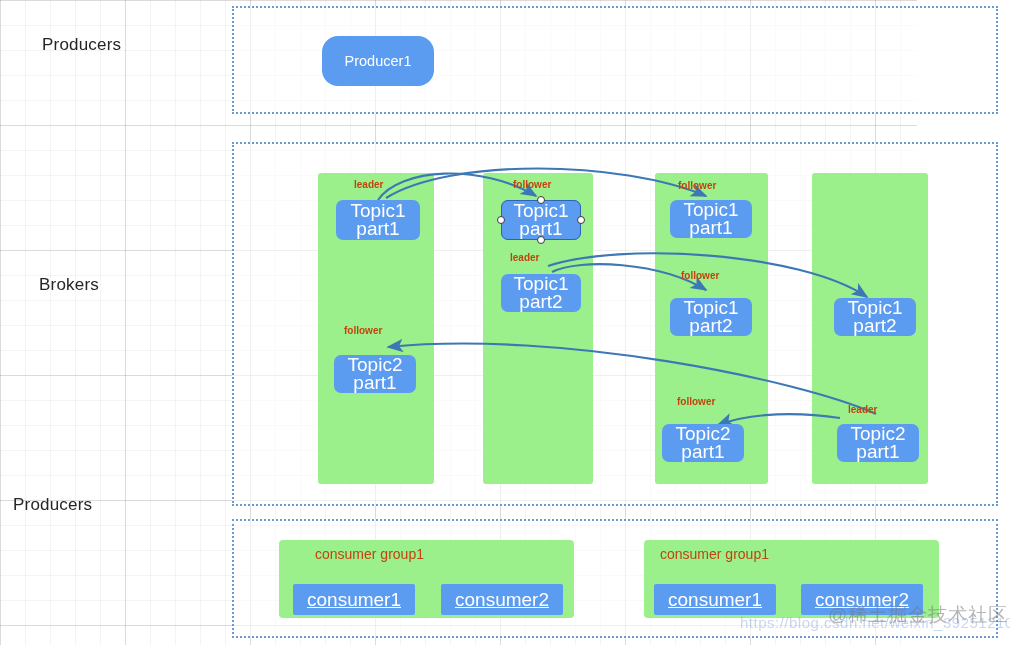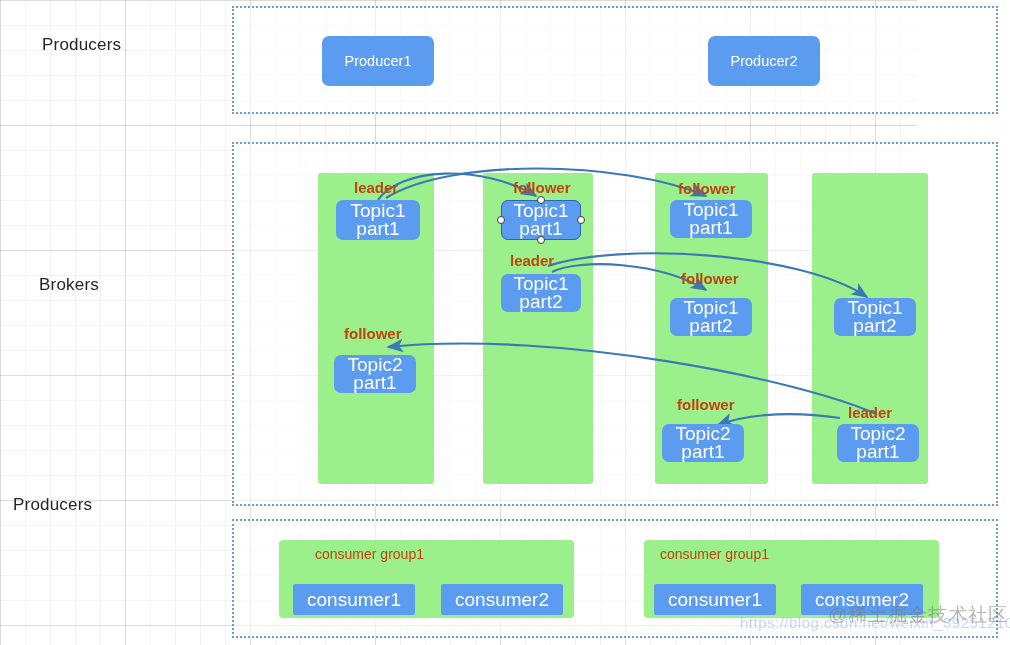--- a/index.html
+++ b/index.html
@@ -51,26 +51,26 @@
     border-radius: 7px;
     display: flex;
     flex-direction: column;
     align-items: center;
     justify-content: center;
     font-size: 19px;
     line-height: 18px;
     box-sizing: border-box;
     text-align: center;
   }
-  .node.square { border-radius: 2px; }
+  .node.square { border-radius: 2px; text-decoration: underline; }
   .node.big { font-size: 14.5px; }
   .role-label {
     position: absolute;
     color: #C1440E;
-    font-size: 15px;
+    font-size: 10px;
     font-weight: bold;
     white-space: nowrap;
   }
   .group-title {
     position: absolute;
     color: #C1440E;
     font-size: 14px;
     font-weight: normal;
     white-space: nowrap;
   }
@@ -114,25 +114,22 @@
 <body>
 
 <div id="canvas">
 
   <div class="side-label" style="left:42px; top:35px;">Producers</div>
   <div class="side-label" style="left:39px; top:275px;">Brokers</div>
   <div class="side-label" style="left:13px; top:495px;">Producers</div>
 
   <div class="dashed-box" style="left:232px; top:6px; width:766px; height:108px;"></div>
 
-  <div class="node big" style="left:322px; top:36px; width:112px; height:50px;">
+  <div class="node big" style="left:322px; top:36px; width:112px; height:50px;border-radius:16px;">
     <span>Producer1</span>
-  </div>
-  <div class="node big" style="left:708px; top:36px; width:112px; height:50px;">
-    <span>Producer2</span>
   </div>
 
   <div class="dashed-box" style="left:232px; top:142px; width:766px; height:364px;"></div>
 
   <div class="broker-col" style="left:318px; top:173px; width:116px; height:311px;"></div>
   <div class="broker-col" style="left:483px; top:173px; width:110px; height:311px;"></div>
   <div class="broker-col" style="left:655px; top:173px; width:113px; height:311px;"></div>
   <div class="broker-col" style="left:812px; top:173px; width:116px; height:311px;"></div>
 
   <svg id="edges" viewBox="0 0 1010 645" xmlns="http://www.w3.org/2000/svg">

